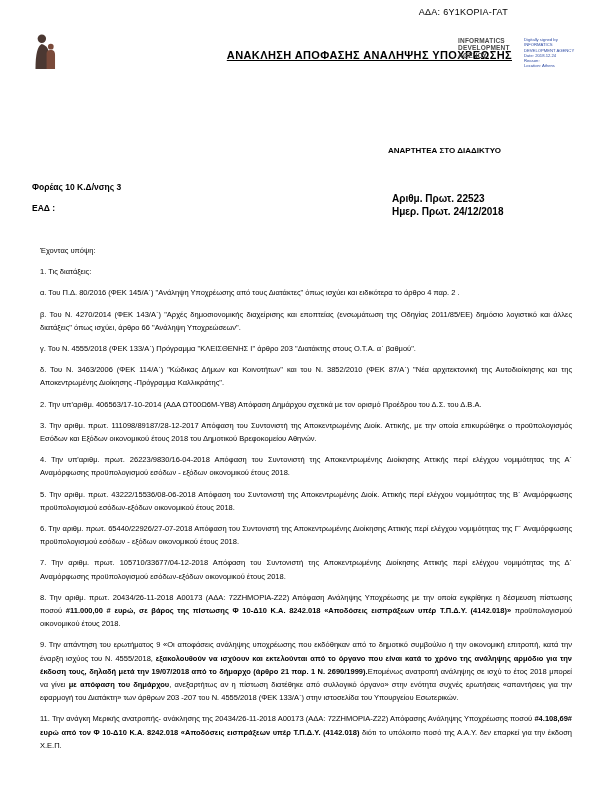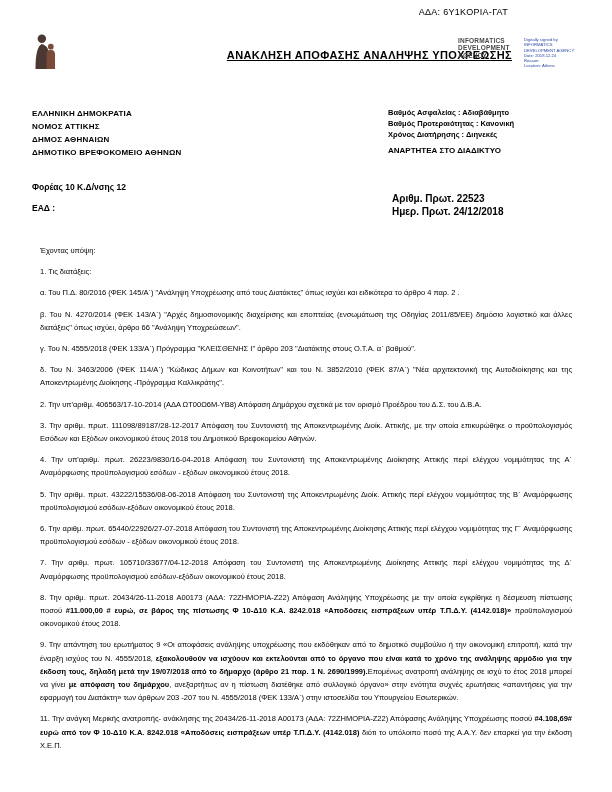--- a/index.html
+++ b/index.html
@@ -52,36 +52,25 @@
     <div class="stamp-sig" id="stamp-sig" style="color: rgb(43, 73, 163);">
         <div>Digitally signed by</div>
         <div>INFORMATICS</div>
         <div>DEVELOPMENT AGENCY</div>
         <div>Date: 2018.12.24</div>
         <div>Reason:</div>
         <div>Location: Athens</div>
       </div>
   </div>
 
-  <div class="org-block" id="org-block">
-      <div>ΕΛΛΗΝΙΚΗ ΔΗΜΟΚΡΑΤΙΑ</div>
-      <div>ΝΟΜΟΣ ΑΤΤΙΚΗΣ</div>
-      <div>ΔΗΜΟΣ ΑΘΗΝΑΙΩΝ</div>
-      <div>ΔΗΜΟΤΙΚΟ ΒΡΕΦΟΚΟΜΕΙΟ ΑΘΗΝΩΝ</div>
-    </div>
 
-  <div class="meta-block" id="meta-block">
-      <div>Βαθμός Ασφαλείας : Αδιαβάθμητο</div>
-      <div>Βαθμός Προτεραιότητας : Κανονική</div>
-      <div>Χρόνος Διατήρησης : Διηνεκές</div>
-    </div>
 
   <div class="anartitea">ΑΝΑΡΤΗΤΕΑ ΣΤΟ ΔΙΑΔΙΚΤΥΟ</div>
 
-  <div class="foreas">Φορέας 10  Κ.Δ/νσης 12</div>
+  <div class="foreas">Φορέας 10  Κ.Δ/νσης 3</div>
 
   <div class="ead">ΕΑΔ :</div>
 
   <div class="protocol">
     <div>Αριθμ. Πρωτ. 22523</div>
     <div>Ημερ. Πρωτ. 24/12/2018</div>
   </div>
 
   <div class="body-text" id="body-paragraphs">
       <div class="para"><span>Έχοντας υπόψη:</span></div>

